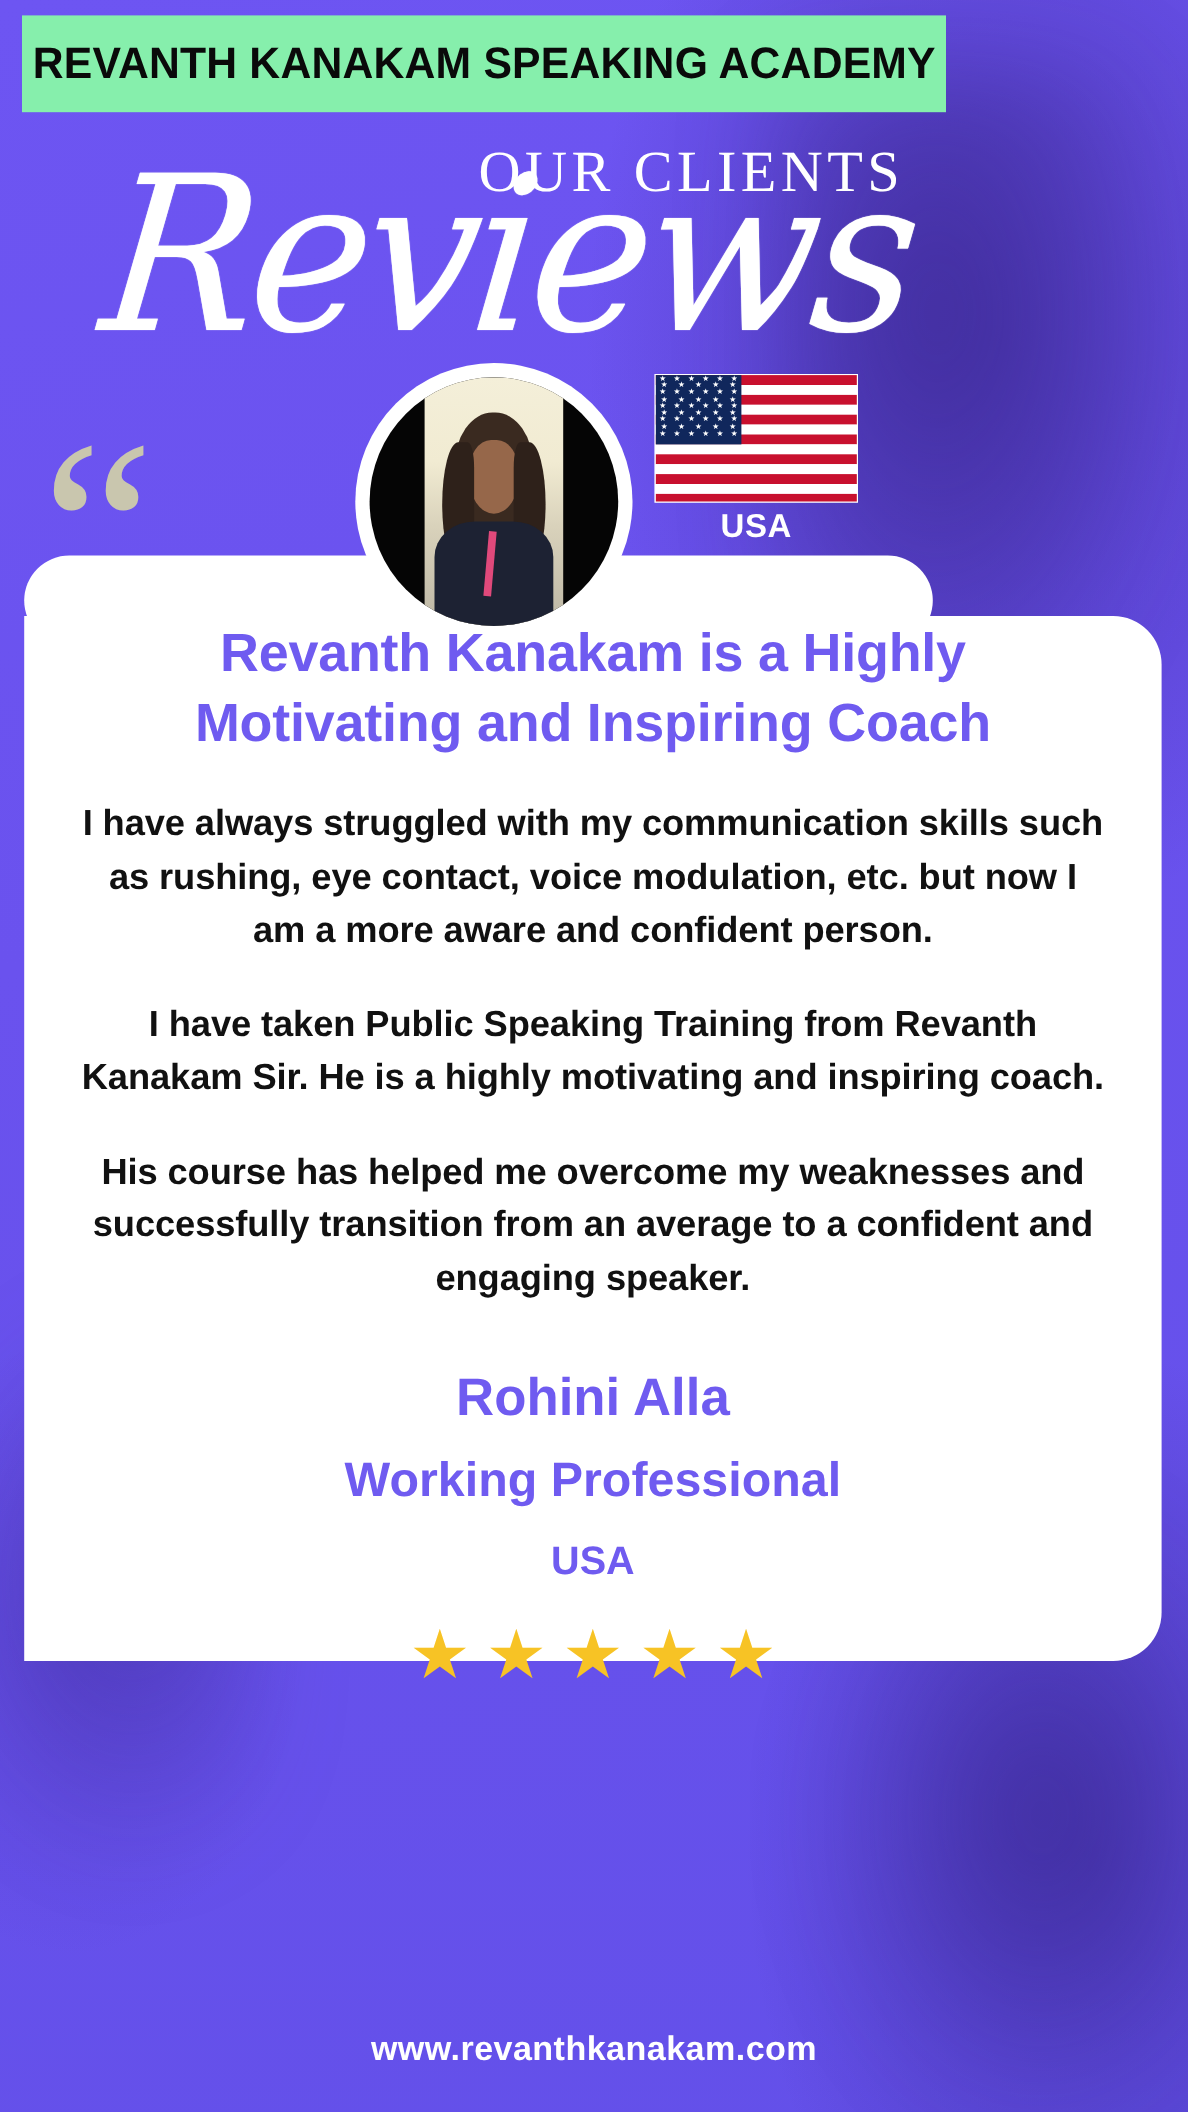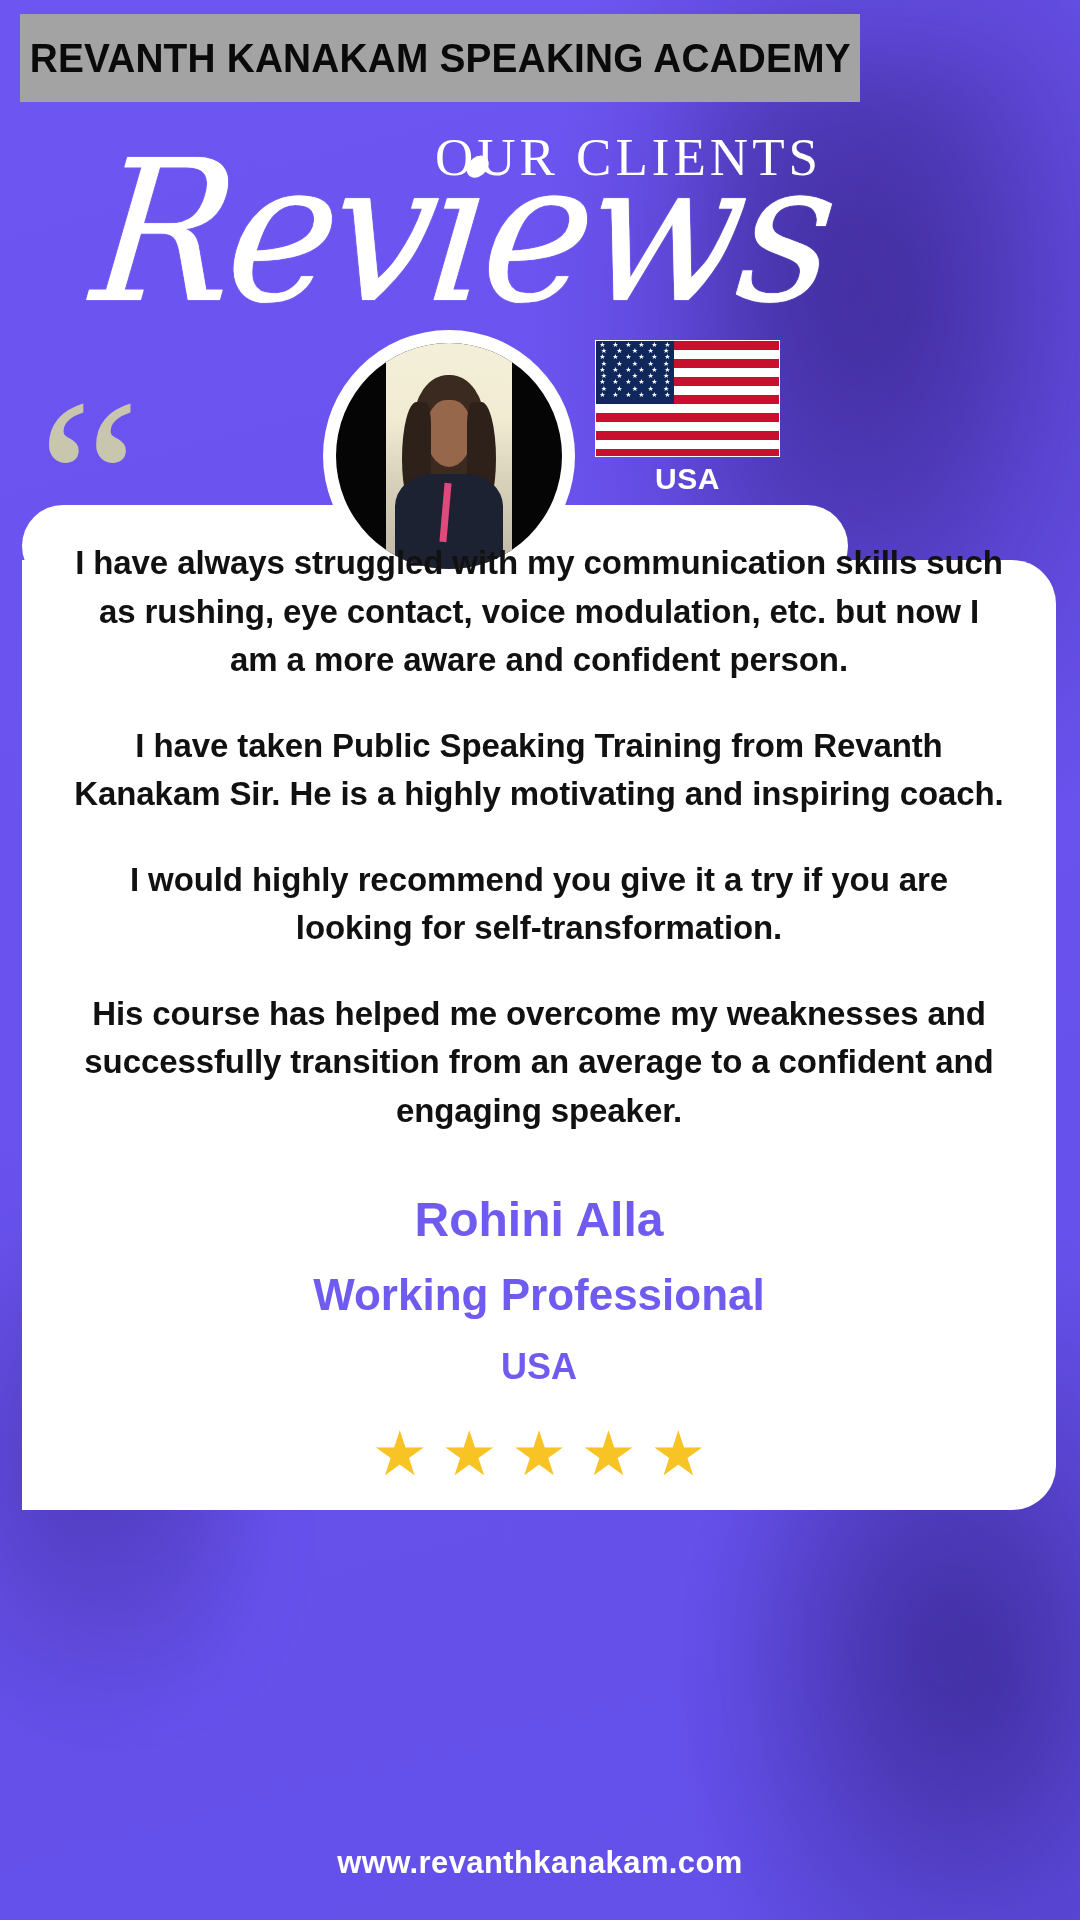--- a/index.html
+++ b/index.html
@@ -32,21 +32,21 @@
   }
   #bg-blob-c {
     position:absolute; left:-60px; top:1180px; width:300px; height:520px;
     background:radial-gradient(ellipse at 60% 50%, rgba(52,34,132,0.36) 0%, rgba(52,34,132,0) 72%);
     filter:blur(40px);
   }
 
   
   #header-bar {
     position:absolute; left:20px; top:14px; width:840px; height:88px;
-    background:#a3a3a3;
+    background:#86efac;
     display:flex; align-items:center; justify-content:center;
   }
   #header-title {
     font-family:"Liberation Sans Narrow","Liberation Sans", sans-serif;
     font-weight:bold;
     font-size:40px;
     letter-spacing:0.2px;
     color:#0a0a0a;
     white-space:nowrap;
     transform:scaleX(0.97);
@@ -387,25 +387,25 @@
 <div id="usa-flag-label">USA</div>
 
 <div class="quote-mark" id="quote-open">“</div>
 <div class="quote-mark" id="quote-close">”</div>
 
 <div id="card-extension"></div>
 <div id="testimonial-card"></div>
 
 <div id="card-content">
 
+  <div id="testimonial-heading">Revanth Kanakam is a Highly Motivating and Inspiring Coach</div>
 
   <div id="testimonial-body">
     <p>I have always struggled with my communication skills such as rushing, eye contact, voice modulation, etc. but now I am a more aware and confident person.</p>
     <p>I have taken Public Speaking Training from Revanth Kanakam Sir. He is a highly motivating and inspiring coach.</p>
-    <p>I would highly recommend you give it a try if you are looking for self-transformation.</p>
     <p>His course has helped me overcome my weaknesses and successfully transition from an average to a confident and engaging speaker.</p>
   </div>
 
   <div id="signature">
     <div id="client-name">Rohini Alla</div>
     <div id="client-role">Working Professional</div>
     <div id="client-country">USA</div>
   </div>
 
   <div id="rating-stars">

